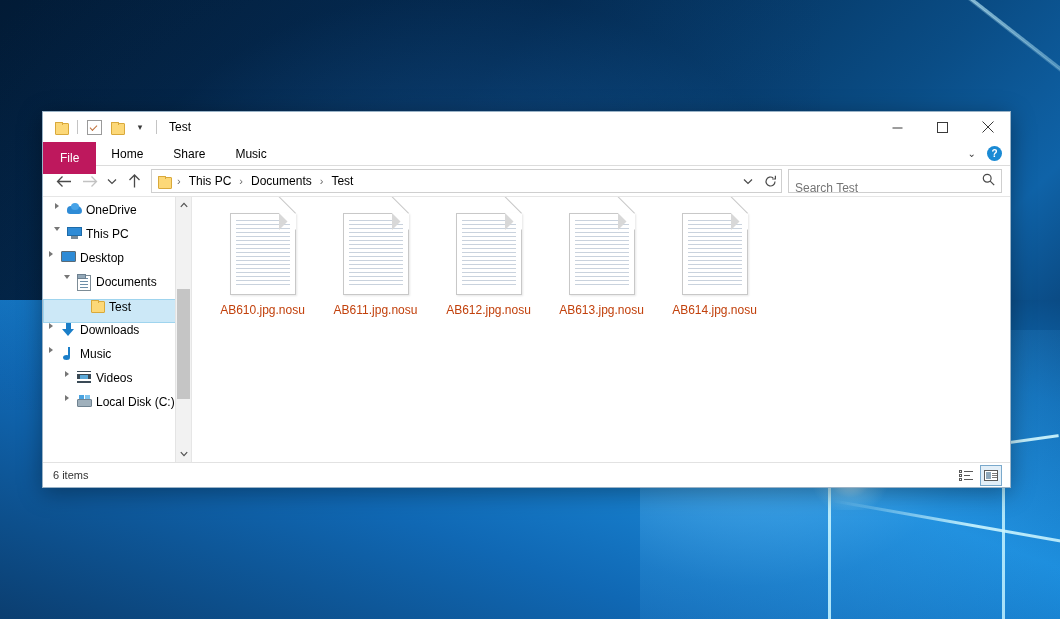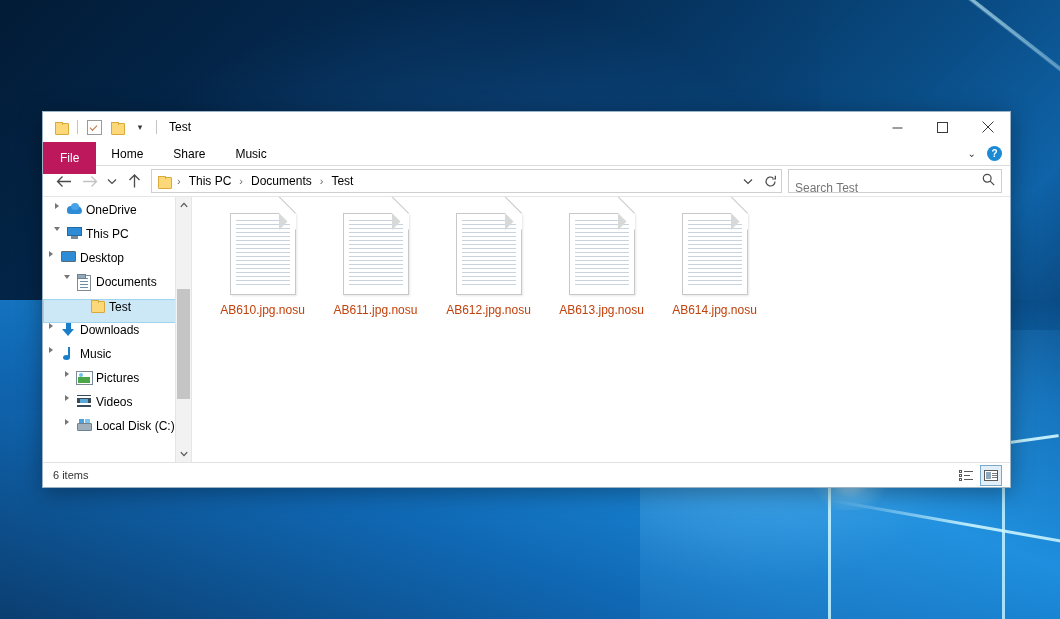--- a/index.html
+++ b/index.html
@@ -460,27 +460,20 @@
         </div>
 
         <div class="tree-row" style="">
           <span class="twisty tw-right"></span>
           <span class="tree-ico">
               <span class="ico-music"></span>
             </span>
           <span class="tree-label">Music</span>
         </div>
 
-        <div class="tree-row" style="padding-left:16px">
-          <span class="twisty tw-right"></span>
-          <span class="tree-ico">
-              <span class="ico-pics"></span>
-            </span>
-          <span class="tree-label">Pictures</span>
-        </div>
 
         <div class="tree-row" style="padding-left:16px">
           <span class="twisty tw-right"></span>
           <span class="tree-ico">
               <span class="ico-video"></span>
             </span>
           <span class="tree-label">Videos</span>
         </div>
 
         <div class="tree-row" style="padding-left:16px">

